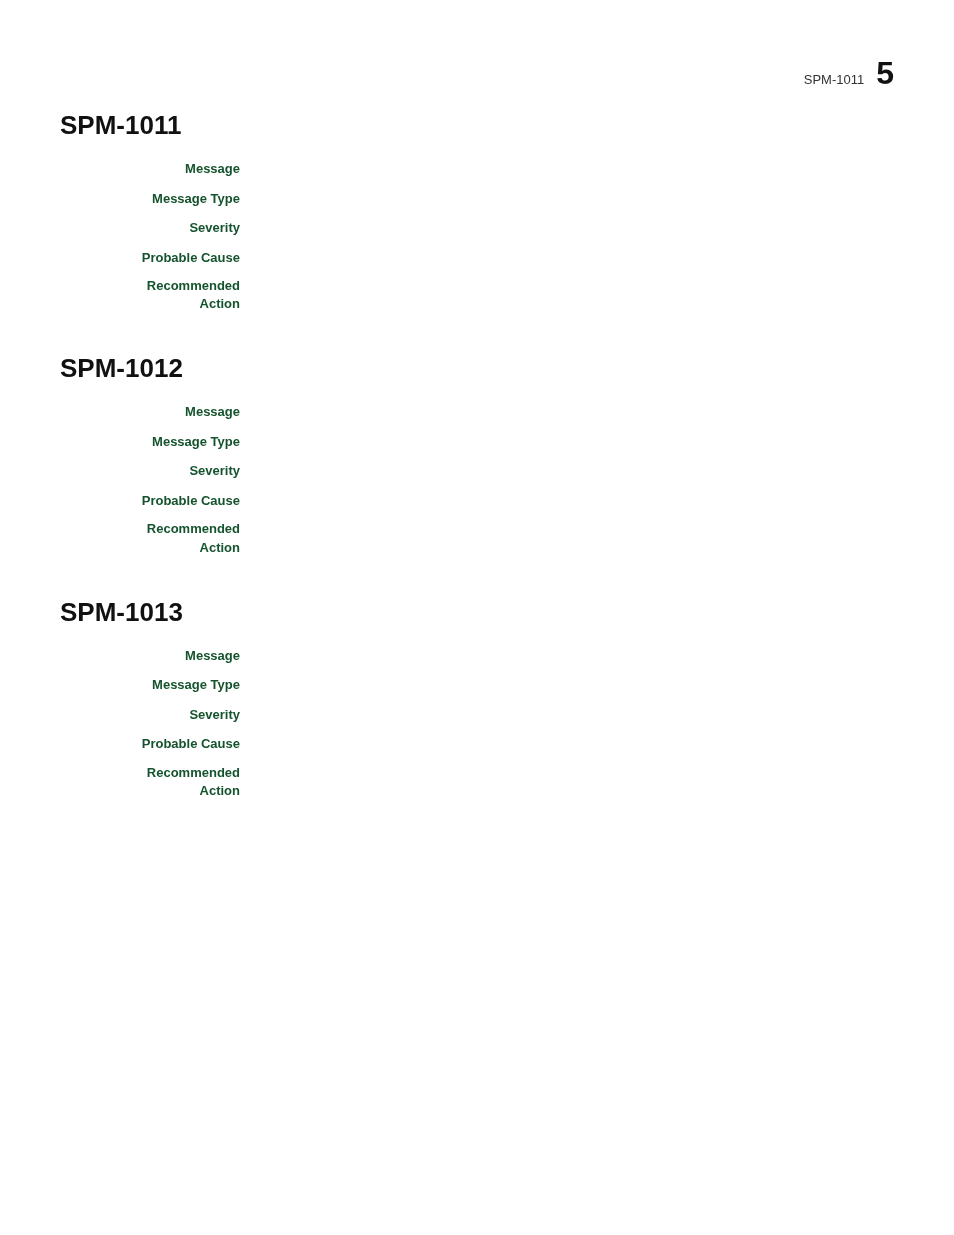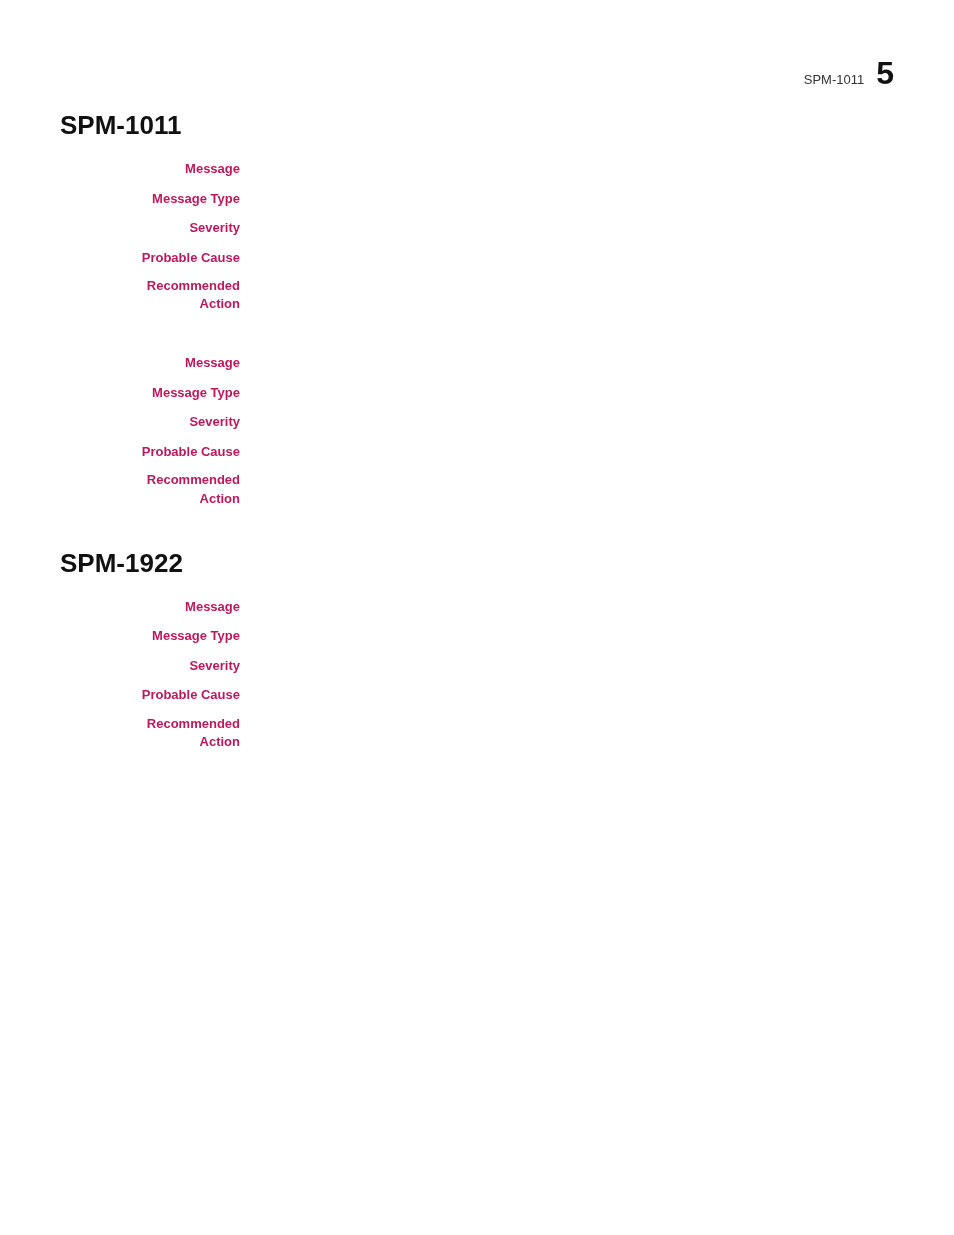--- a/index.html
+++ b/index.html
@@ -58,21 +58,21 @@
       margin-bottom: 10px;
     }
 
     .field-label {
       width: 200px;
       min-width: 200px;
       text-align: right;
       padding-right: 20px;
       font-size: 13px;
       font-weight: bold;
-      color: #be185d;
+      color: #14532d;
       line-height: 1.5;
     }
 
     .field-value {
       flex: 1;
       font-size: 13px;
       color: #111;
       line-height: 1.5;
     }
   </style>
@@ -105,20 +105,21 @@
       <div class="field-label">Probable Cause</div>
       <div class="field-value"></div>
     </div>
     <div class="field-row">
       <div class="field-label" style="line-height:1.4;">Recommended<br>Action</div>
       <div class="field-value"></div>
     </div>
   </div>
 
   <div class="section">
+    <div class="section-title">SPM-1012</div>
 
     <div class="field-row">
       <div class="field-label">Message</div>
       <div class="field-value"></div>
     </div>
     <div class="field-row">
       <div class="field-label">Message Type</div>
       <div class="field-value"></div>
     </div>
     <div class="field-row">
@@ -129,21 +130,21 @@
       <div class="field-label">Probable Cause</div>
       <div class="field-value"></div>
     </div>
     <div class="field-row">
       <div class="field-label" style="line-height:1.4;">Recommended<br>Action</div>
       <div class="field-value"></div>
     </div>
   </div>
 
   <div class="section">
-    <div class="section-title">SPM-1922</div>
+    <div class="section-title">SPM-1013</div>
 
     <div class="field-row">
       <div class="field-label">Message</div>
       <div class="field-value"></div>
     </div>
     <div class="field-row">
       <div class="field-label">Message Type</div>
       <div class="field-value"></div>
     </div>
     <div class="field-row">

